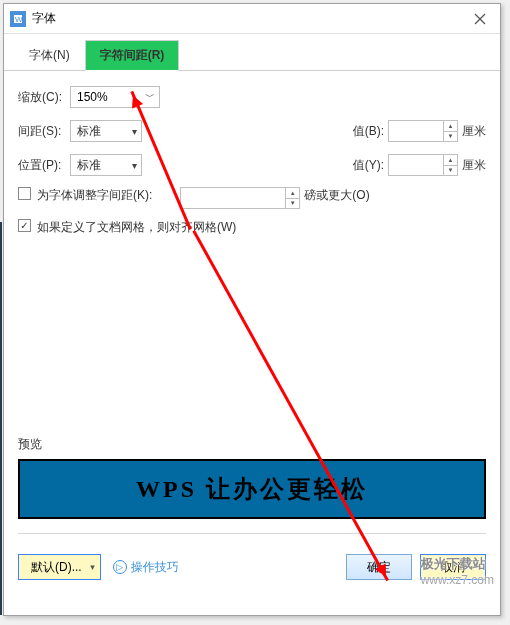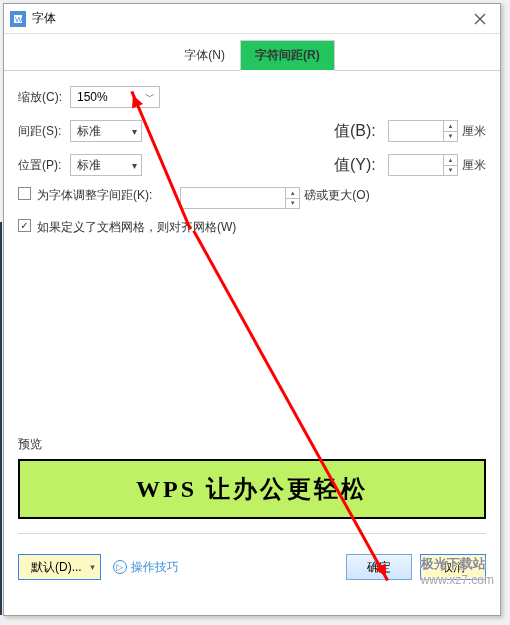--- a/index.html
+++ b/index.html
@@ -33,21 +33,20 @@
   .titlebar-close {
     width: 40px; height: 30px;
     display: flex; align-items: center; justify-content: center;
     cursor: pointer;
     color: #555;
   }
   .tabs {
     display: flex;
     padding: 6px 10px 0 10px;
     border-bottom: 1px solid #d0d0d0;
-    justify-content: center;
   }
   .tab {
     padding: 6px 14px;
     font-size: 12px;
     border: 1px solid transparent;
     border-bottom: none;
     cursor: pointer;
     margin-bottom: -1px;
     color: #333;
   }
@@ -68,23 +67,23 @@
     margin-bottom: 10px;
     height: 24px;
   }
   .label {
     width: 52px;
     text-align: left;
     font-size: 12px;
   }
   .label-r {
     width: 44px;
-    text-align: left;
-    margin-right: 10px;
-    font-size: 16px;
+    text-align: right;
+    margin-right: 4px;
+    font-size: 12px;
   }
   .combo {
     height: 22px;
     border: 1px solid #bfbfbf;
     background: #fff;
     display: flex;
     align-items: center;
     position: relative;
     padding: 0 18px 0 6px;
     font-size: 12px;
@@ -164,21 +163,21 @@
   }
   .midspacer { height: 190px; }
   .preview-label { font-size: 12px; margin-bottom: 6px; display:block; }
   .preview-box {
     width: 100%;
     height: 60px;
     border: 2px solid #000;
     display: flex;
     align-items: center;
     justify-content: center;
-    background: #bef264;
+    background: #0369a1;
   }
   .preview-text {
     font-size: 24px;
     font-weight: bold;
     letter-spacing: 3px;
     font-family: "SimSun", serif;
     color: #000;
   }
   .divider {
     border: none;

